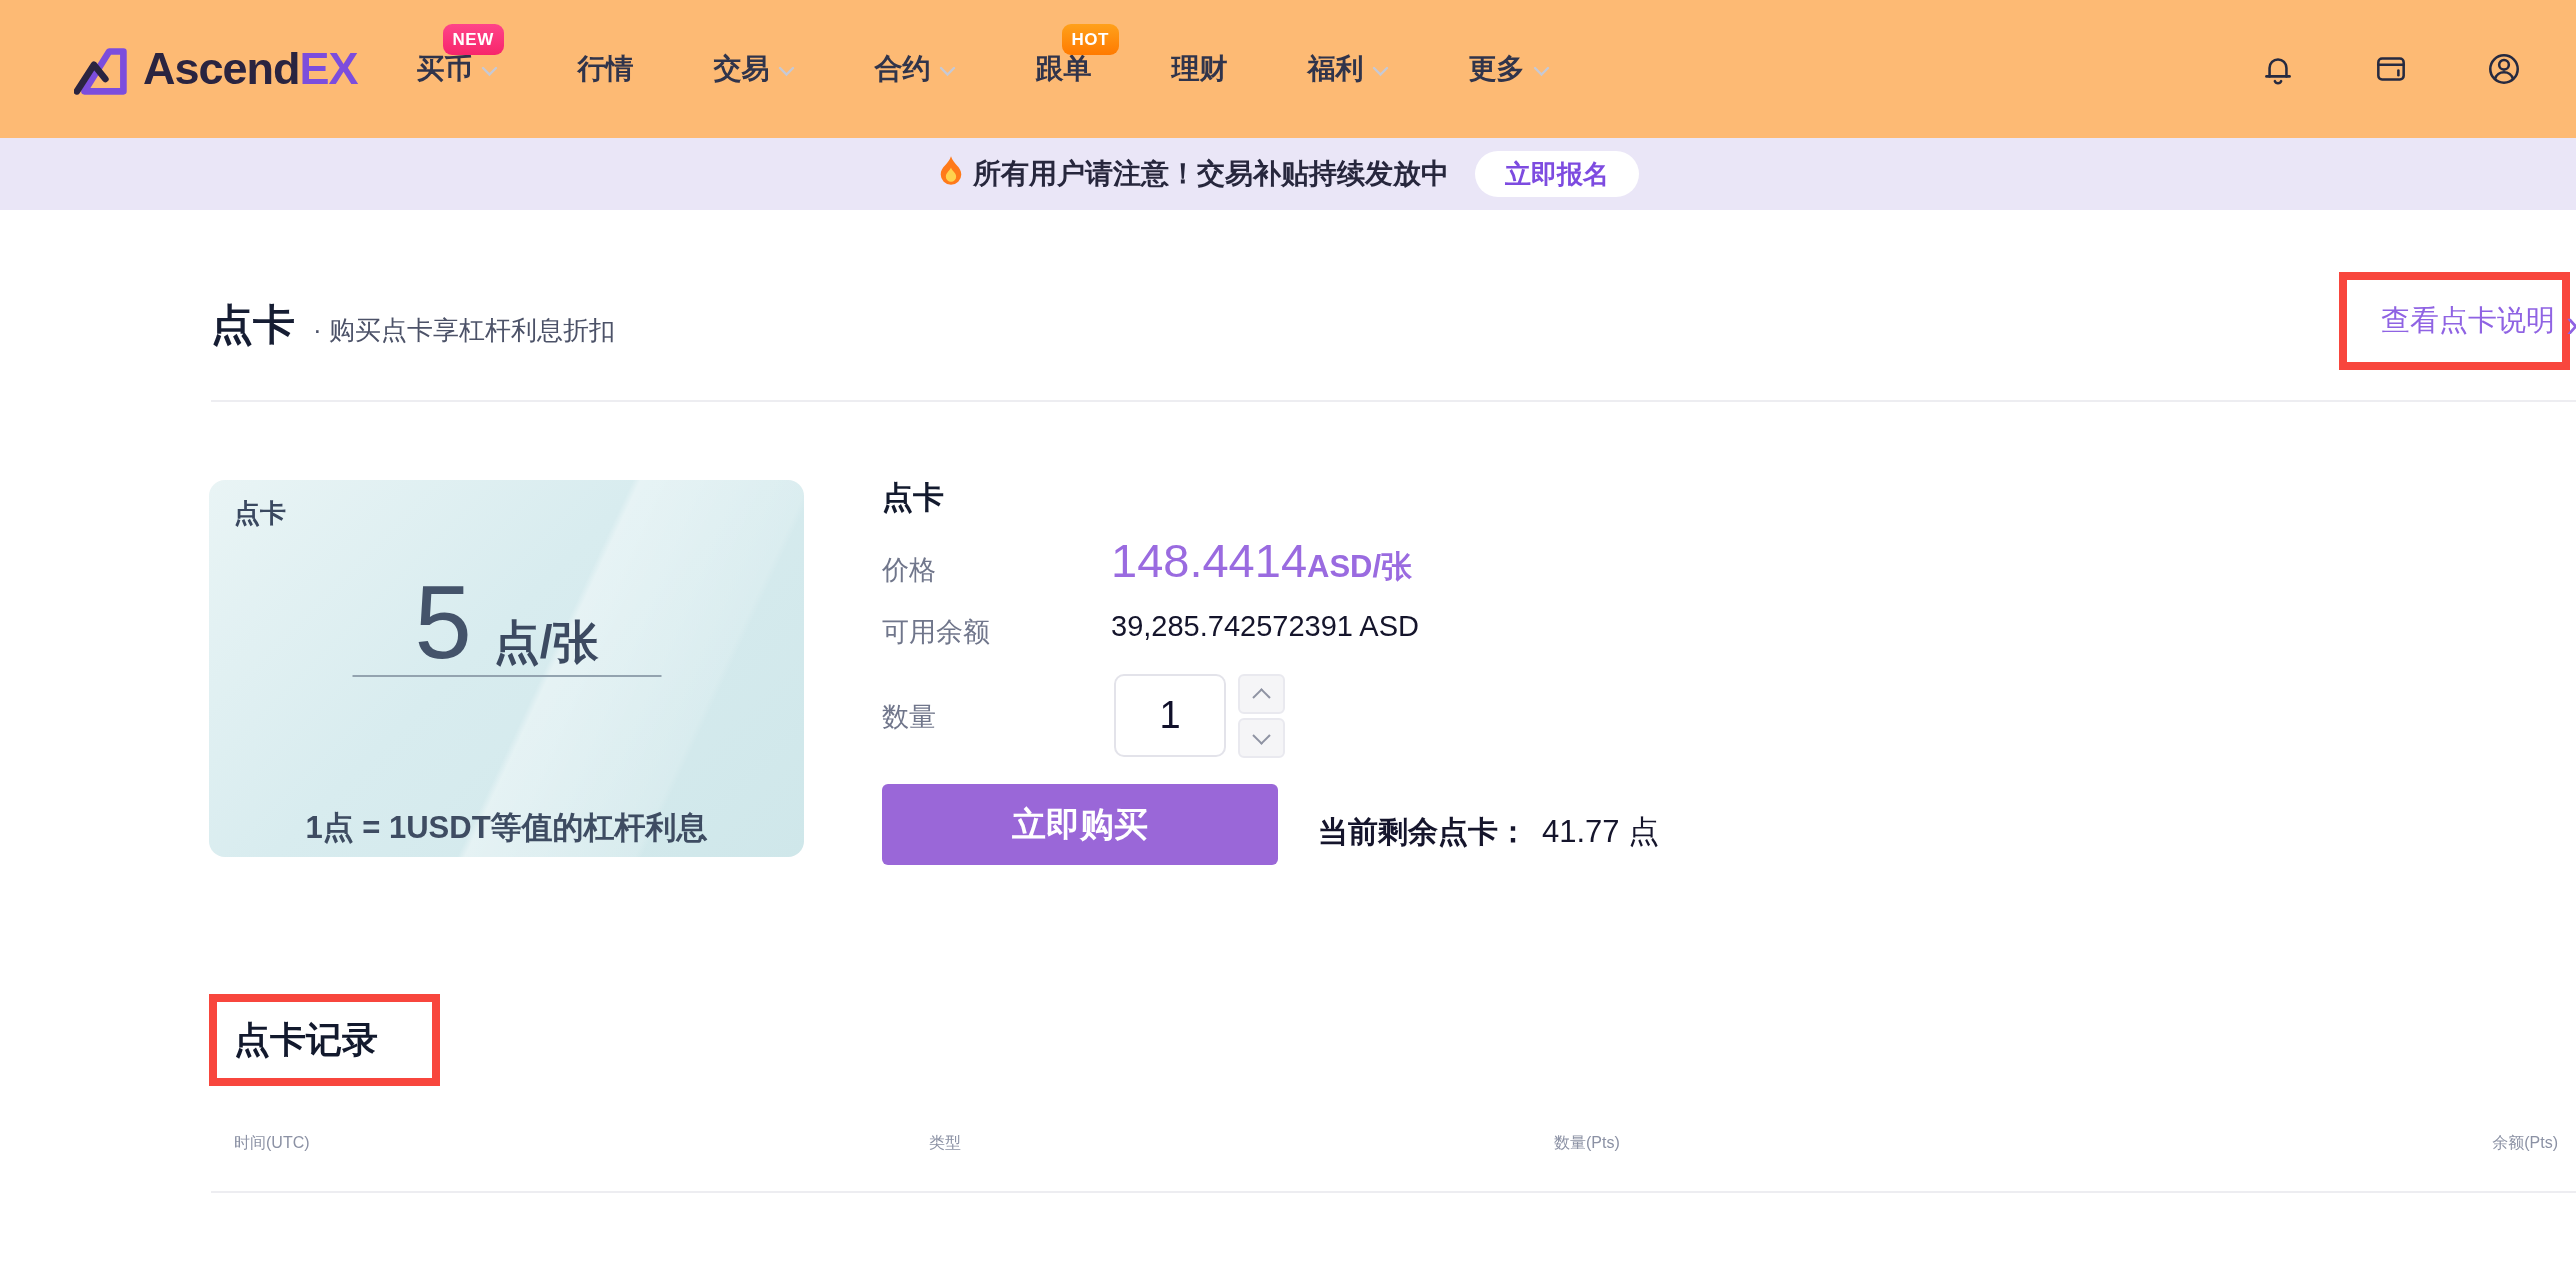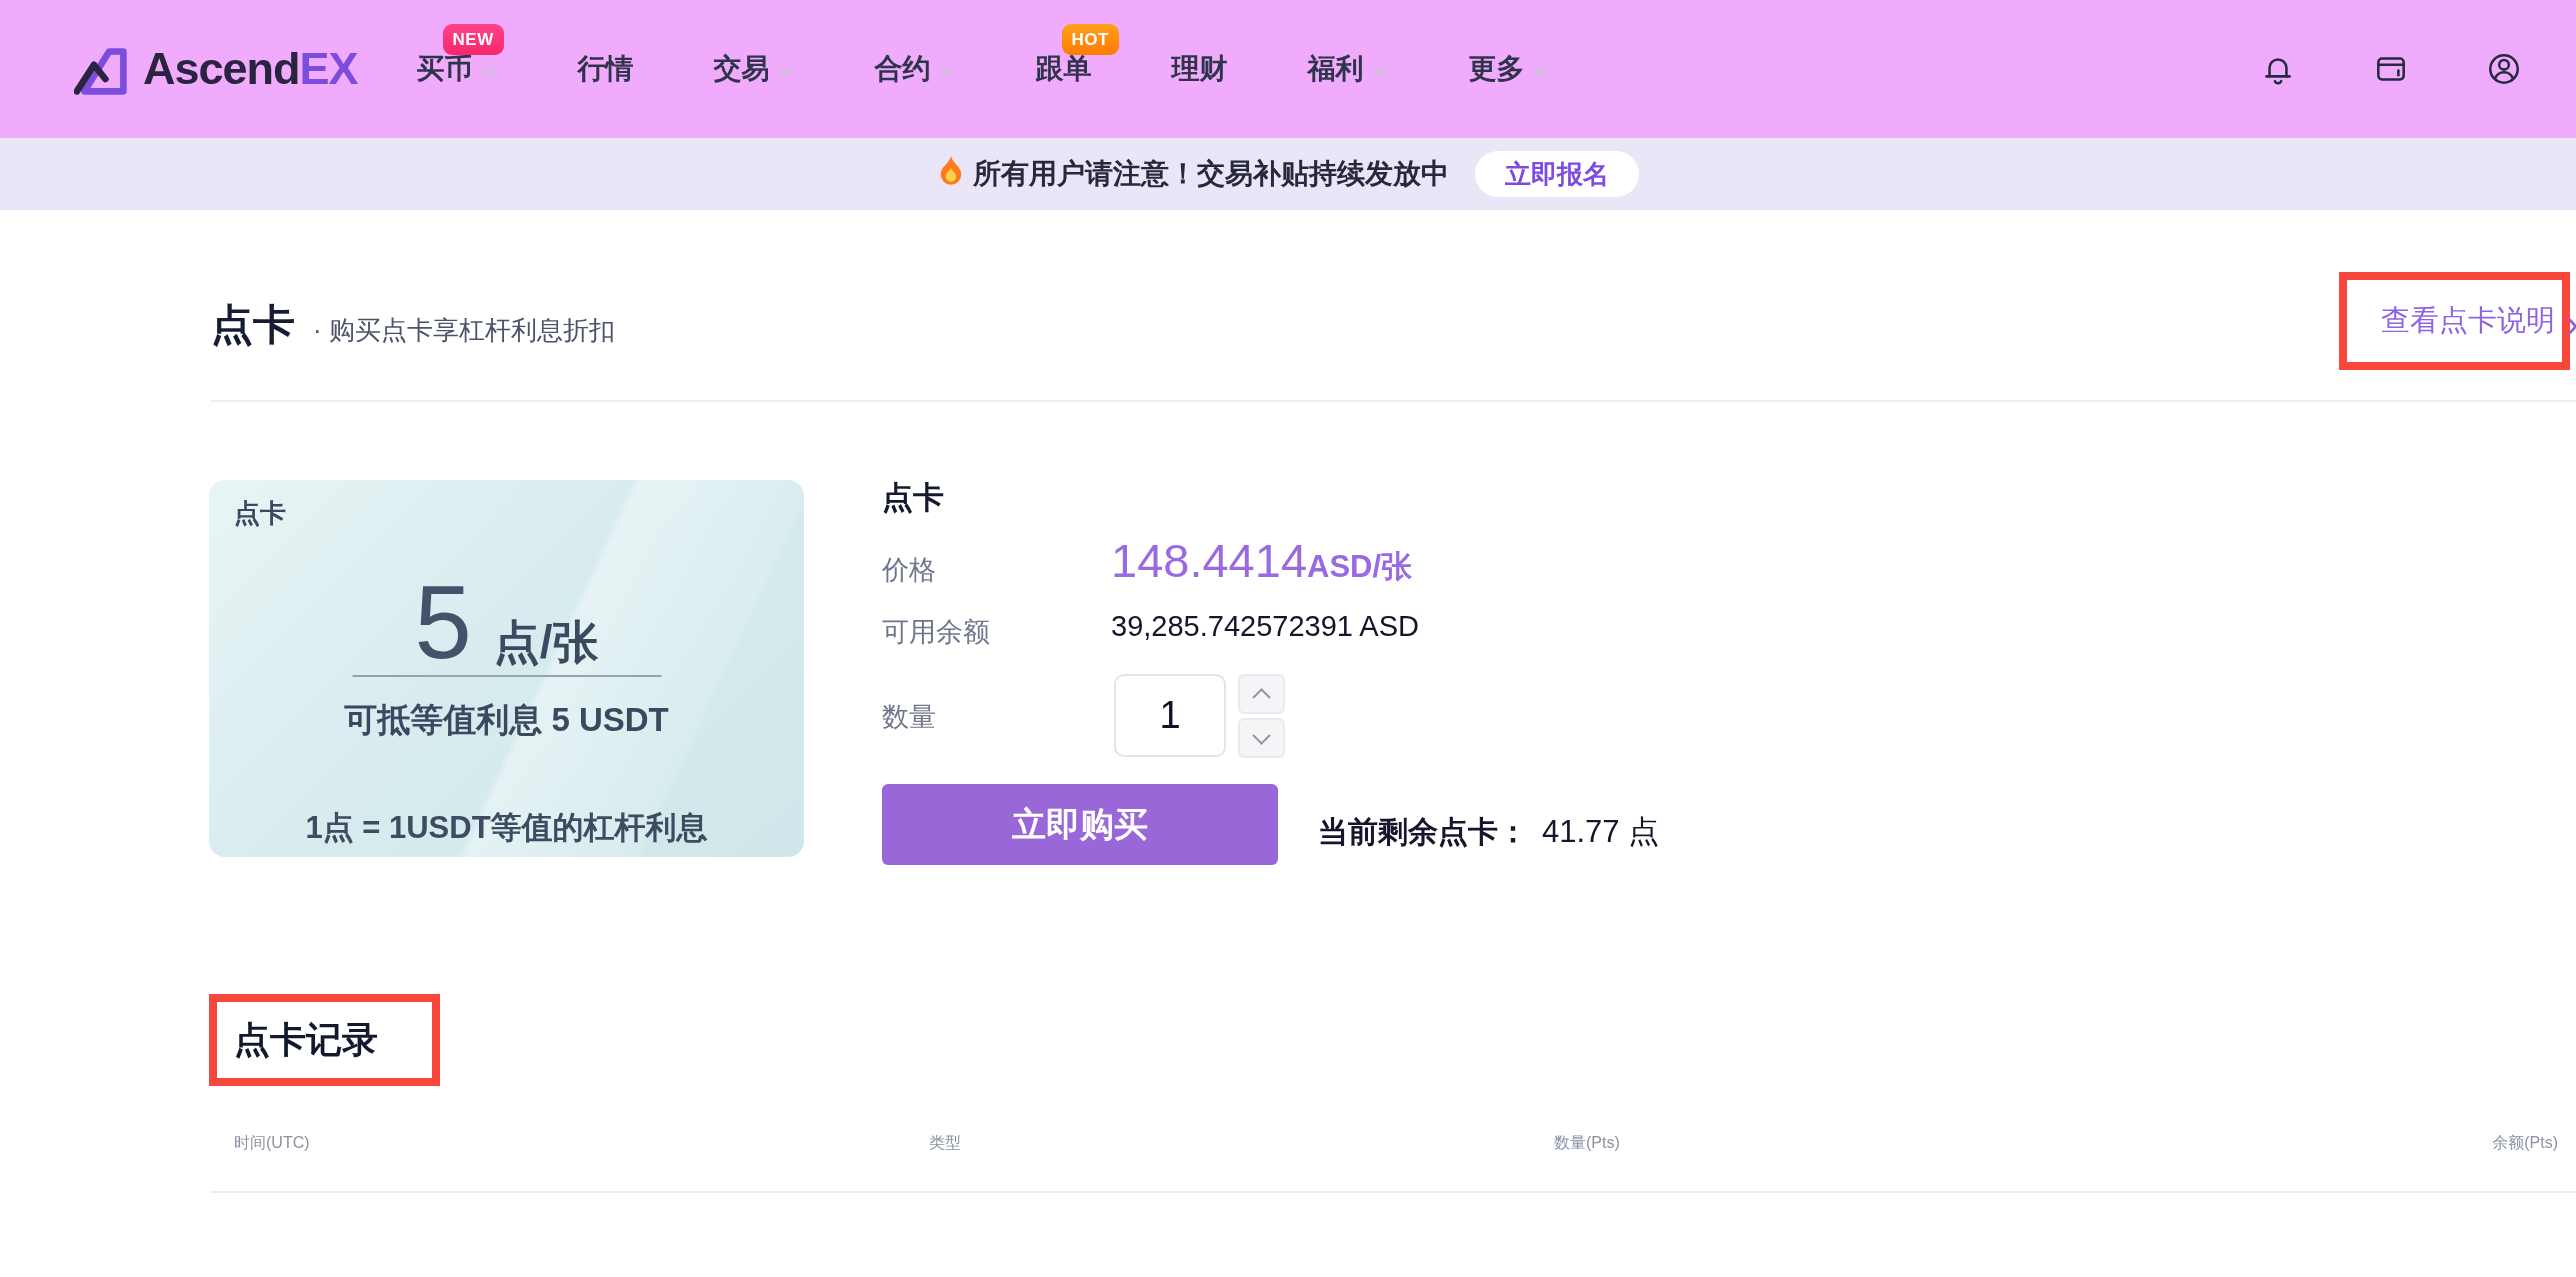--- a/index.html
+++ b/index.html
@@ -6,21 +6,21 @@
   html,body { width:2576px; height:1277px; }
   body {
     position:relative; overflow:hidden; background:#ffffff;
     font-family:"Liberation Sans","DejaVu Sans",sans-serif;
     color:#161d33; -webkit-font-smoothing:antialiased;
   }
 
   
   .header {
     position:absolute; top:0; left:0; right:0; height:138px;
-    display:flex; align-items:center; padding:0 53px 0 74px; background:#f0abfc;
+    display:flex; align-items:center; padding:0 53px 0 74px; background:#fdba74;
   }
   .logo { display:flex; align-items:center; gap:12px; cursor:pointer; }
   .logo-text { font-size:45px; font-weight:700; letter-spacing:-1px; color:#2a2440; }
   .logo-text .accent { color:#7c4ddd; }
   .nav { display:flex; align-items:center; gap:80px; margin-left:59px; }
   .nav-item {
     position:relative; display:flex; align-items:center; gap:8px;
     font-size:28px; font-weight:600; color:#30344b; cursor:pointer; white-space:nowrap;
   }
   .badge {
@@ -228,21 +228,20 @@
 
 <div class="divider-1"></div>
 
 <div class="points-card">
   <span class="card-label">点卡</span>
   <div class="card-main">
     <span class="card-points">5</span>
     <span class="card-unit">点/张</span>
   </div>
   <div class="card-divider"></div>
-  <div class="card-equiv">可抵等值利息 5 USDT</div>
   <div class="card-footnote">1点 = 1USDT等值的杠杆利息</div>
 </div>
 
 <div class="purchase-heading">点卡</div>
 
 <span class="field-label lbl-price">价格</span>
 <div class="price-row">
   <span class="price-value">148.4414</span>
   <span class="price-unit">ASD/张</span>
 </div>

